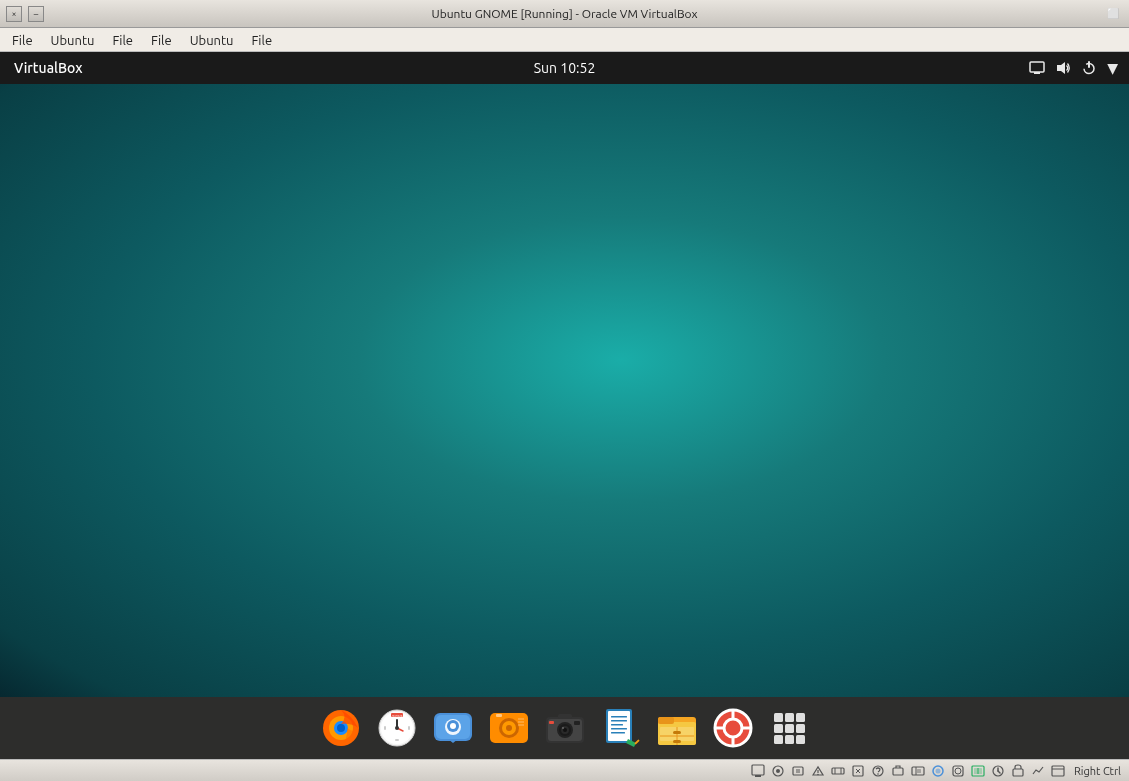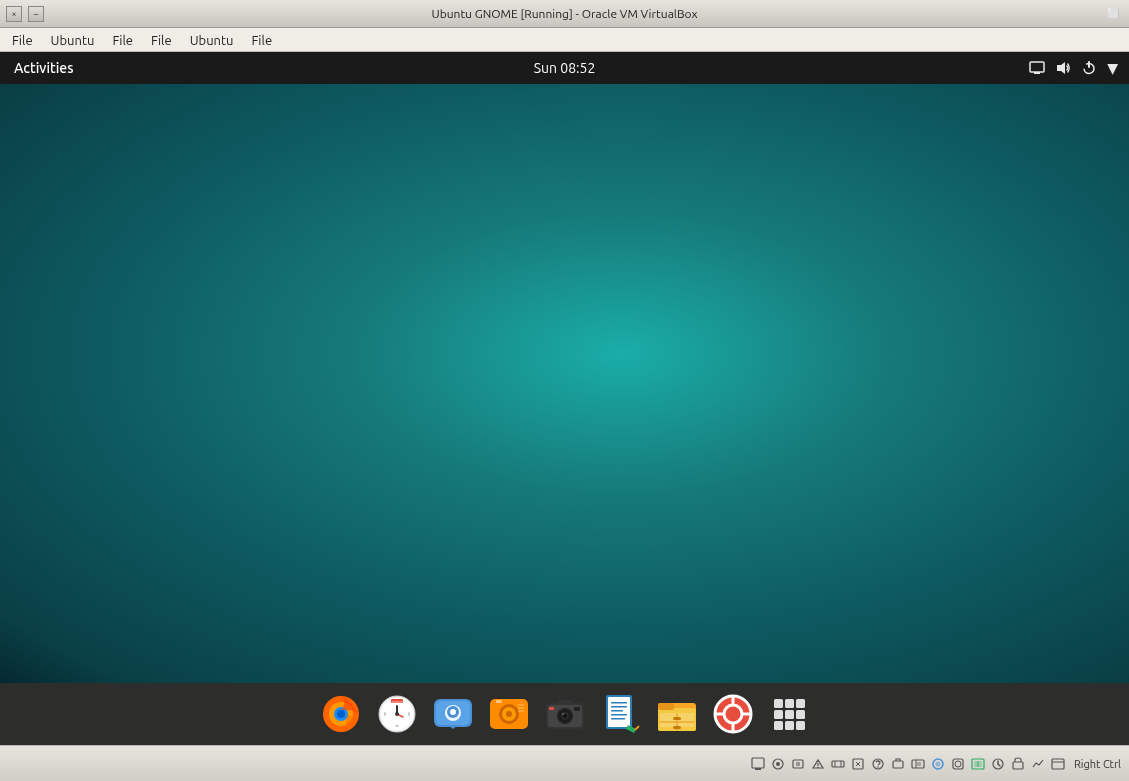--- a/index.html
+++ b/index.html
@@ -193,21 +193,21 @@
       height: 42px;
       display: flex;
       align-items: center;
       justify-content: center;
       border-radius: 8px;
       font-size: 24px;
     }
 
     
     #vbox-statusbar {
-      height: 36px;
+      height: 22px;
       background: linear-gradient(to bottom, #e8e4de, #d0ccc6);
       border-top: 1px solid #bbb;
       display: flex;
       align-items: center;
       justify-content: flex-end;
       padding: 0 8px;
       gap: 4px;
     }
 
     .status-icon {
@@ -251,22 +251,22 @@
     <div class="menu-item">Ubuntu</div>
     <div class="menu-item">File</div>
     <div class="menu-item">File</div>
     <div class="menu-item">Ubuntu</div>
     <div class="menu-item">File</div>
   </div>
 
   <div id="desktop-container">
 
     <div id="gnome-topbar">
-      <div id="activities-btn">Activities</div>
-      <div id="clock">Sun 08:52</div>
+      <div id="activities-btn">VirtualBox</div>
+      <div id="clock">Sun 10:52</div>
       <div id="system-tray">
 
         <div class="tray-icon">
           <svg width="16" height="16" viewBox="0 0 16 16" fill="white">
             <rect x="1" y="2" width="14" height="10" rx="1" ry="1" fill="none" stroke="white" stroke-width="1.5"></rect>
             <rect x="5" y="12" width="6" height="2" fill="white"></rect>
           </svg>
         </div>
 
         <div class="tray-icon">

